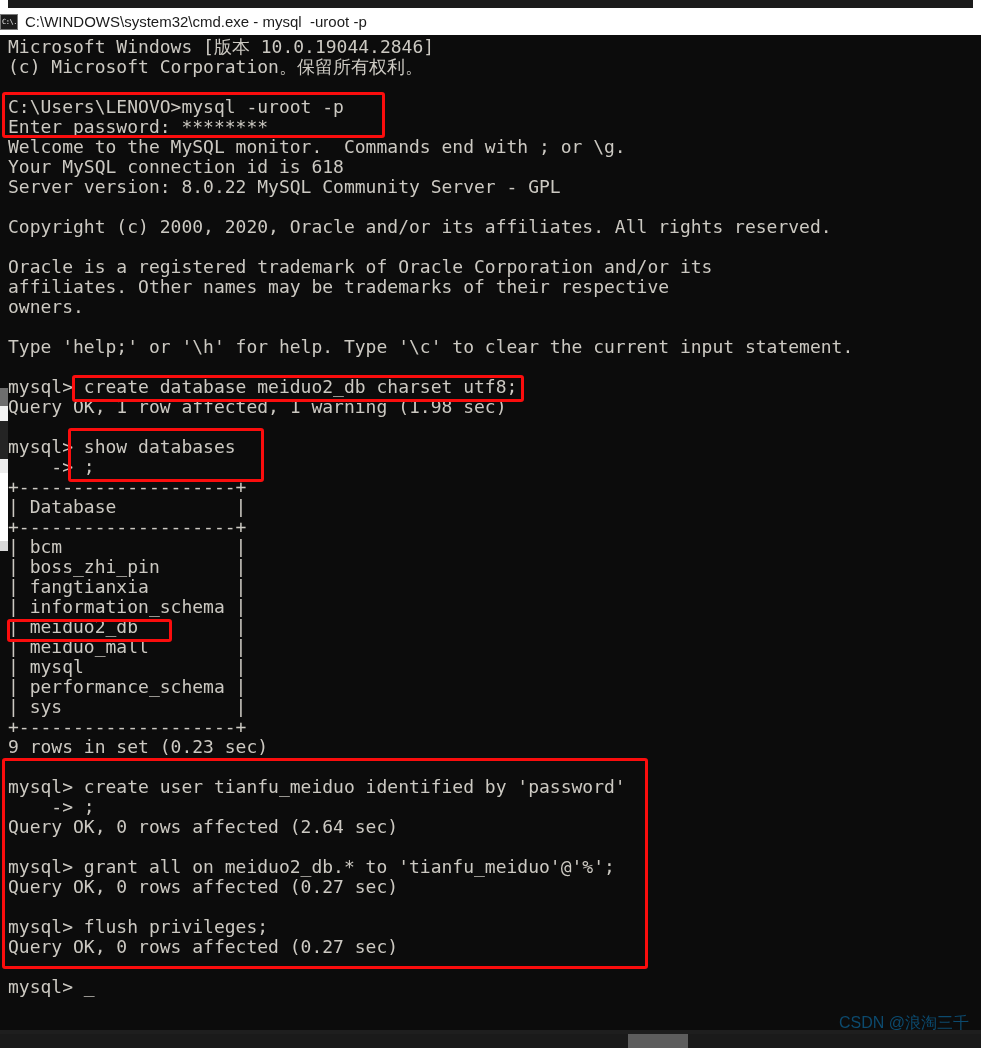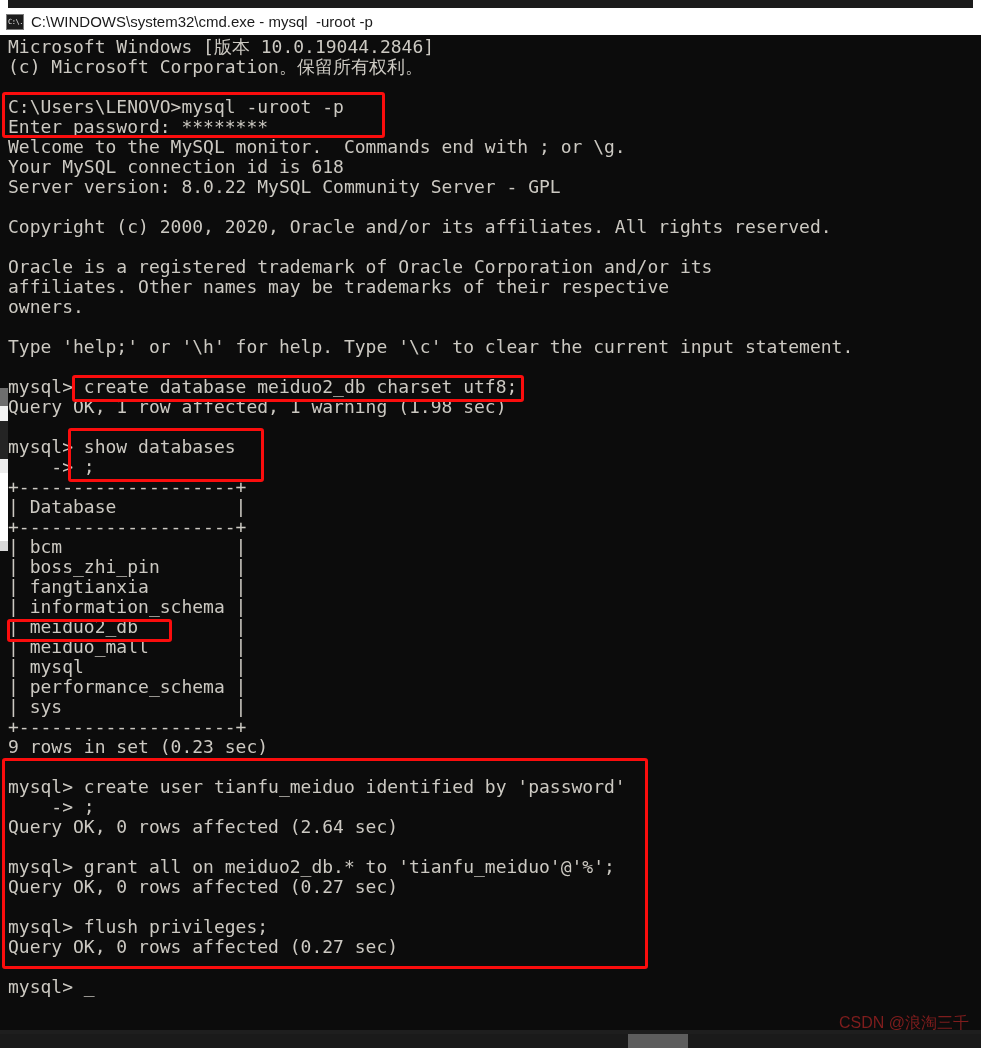--- a/index.html
+++ b/index.html
@@ -31,21 +31,20 @@
     background: #1b1b1b;
   }
   
   .titlebar {
     position: absolute;
     left: 0; top: 8px;
     width: 981px; height: 27px;
     background: #ffffff;
     display: flex;
     align-items: center;
-    padding-left: 6px;
     box-sizing: border-box;
   }
   .title-icon {
     width: 18px; height: 16px;
     background: #1c1c1c;
     border: 1px solid #7a7a7a;
     box-sizing: border-box;
     margin-right: 7px;
     position: relative;
     flex: 0 0 auto;
@@ -126,21 +125,21 @@
     border-radius: 3px;
     pointer-events: none;
   }
   
   .watermark {
     position: absolute;
     right: 12px;
     top: 1013px;
     font-family: "Liberation Sans", sans-serif;
     font-size: 16px;
-    color: #7f1d1d;
+    color: #0c4a6e;
     white-space: pre;
   }
 </style>
 </head>
 <body>
 
 <div id="screen">
 
   <div class="topgap"></div>
   <div class="topgap-dark"></div>

